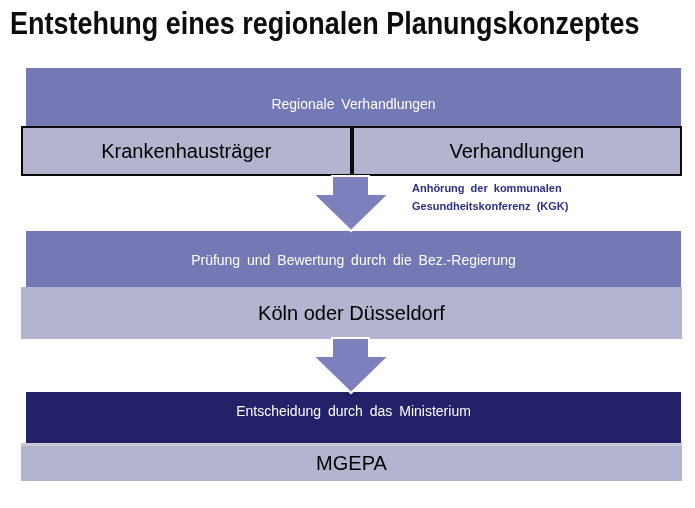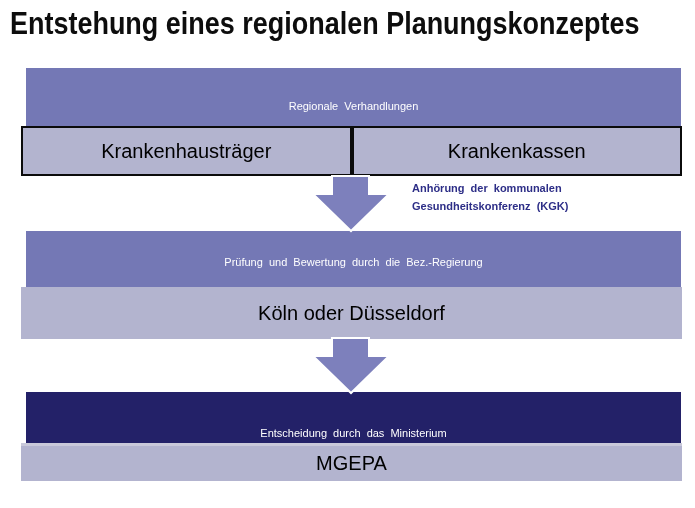--- a/index.html
+++ b/index.html
@@ -9,26 +9,26 @@
   }
   .title {
     position:absolute; left:10px; top:6px; margin:0;
     font-size:31px; font-weight:bold; color:#0d0d0d; line-height:1.15;
     white-space:nowrap; transform:scaleX(0.87); transform-origin:left top;
   }
   .band {
     position:absolute; left:26px; width:655px;
     background:var(--header-purple,#7478b5); color:var(--header-text,#ffffff);
     display:flex; justify-content:center; align-items:flex-end;
-    font-size:11px; word-spacing:3px; box-sizing:border-box;
+    font-size:14px; word-spacing:3px; box-sizing:border-box;
   }
   .band.navy { background:var(--navy,#232168); }
   .band1 { top:68px;  height:58px; padding-bottom:14px; }
   .band2 { top:231px; height:56px; padding-bottom:19px; }
-  .band3 { top:392px; height:51px; padding-bottom:4px; }
+  .band3 { top:392px; height:51px; padding-bottom:24px; }
   .row { position:absolute; left:21px; width:661px; display:flex; box-sizing:border-box; }
   .row1 { top:126px; height:50px;border-radius:25px; }
   .row2 { top:287px; height:52px; }
   .row3 { top:443px; height:38px; background:var(--row-gap,#c9c9da);
           border-top:3px solid var(--row-gap,#c9c9da); gap:5px; }
   .cell {
     flex:1; background:var(--cell-purple,#b3b4cf); color:var(--cell-text,#000000);
     display:flex; align-items:center; justify-content:center;
     font-size:20px; box-sizing:border-box; white-space:nowrap;
   }
@@ -51,21 +51,21 @@
   <h1 class="title">Entstehung eines regionalen Planungskonzeptes</h1>
 
   <div class="band band1">
     <span>Regionale Verhandlungen</span>
   </div>
   <div class="row row1">
     <div class="cell bordered">
       <span>Krankenhausträger</span>
     </div>
     <div class="cell bordered">
-      <span>Krankenkassen</span>
+      <span>Verhandlungen</span>
     </div>
   </div>
 
   <svg class="arrow arrow1" viewBox="0 0 78 58" aria-hidden="true">
     <polygon points="20,1 57,1 57,19 77,19 39,56 1,19 20,19"></polygon>
   </svg>
   <div class="annotation">
     <div>Anhörung der kommunalen</div>
     <div>Gesundheitskonferenz (KGK)</div>
   </div>

